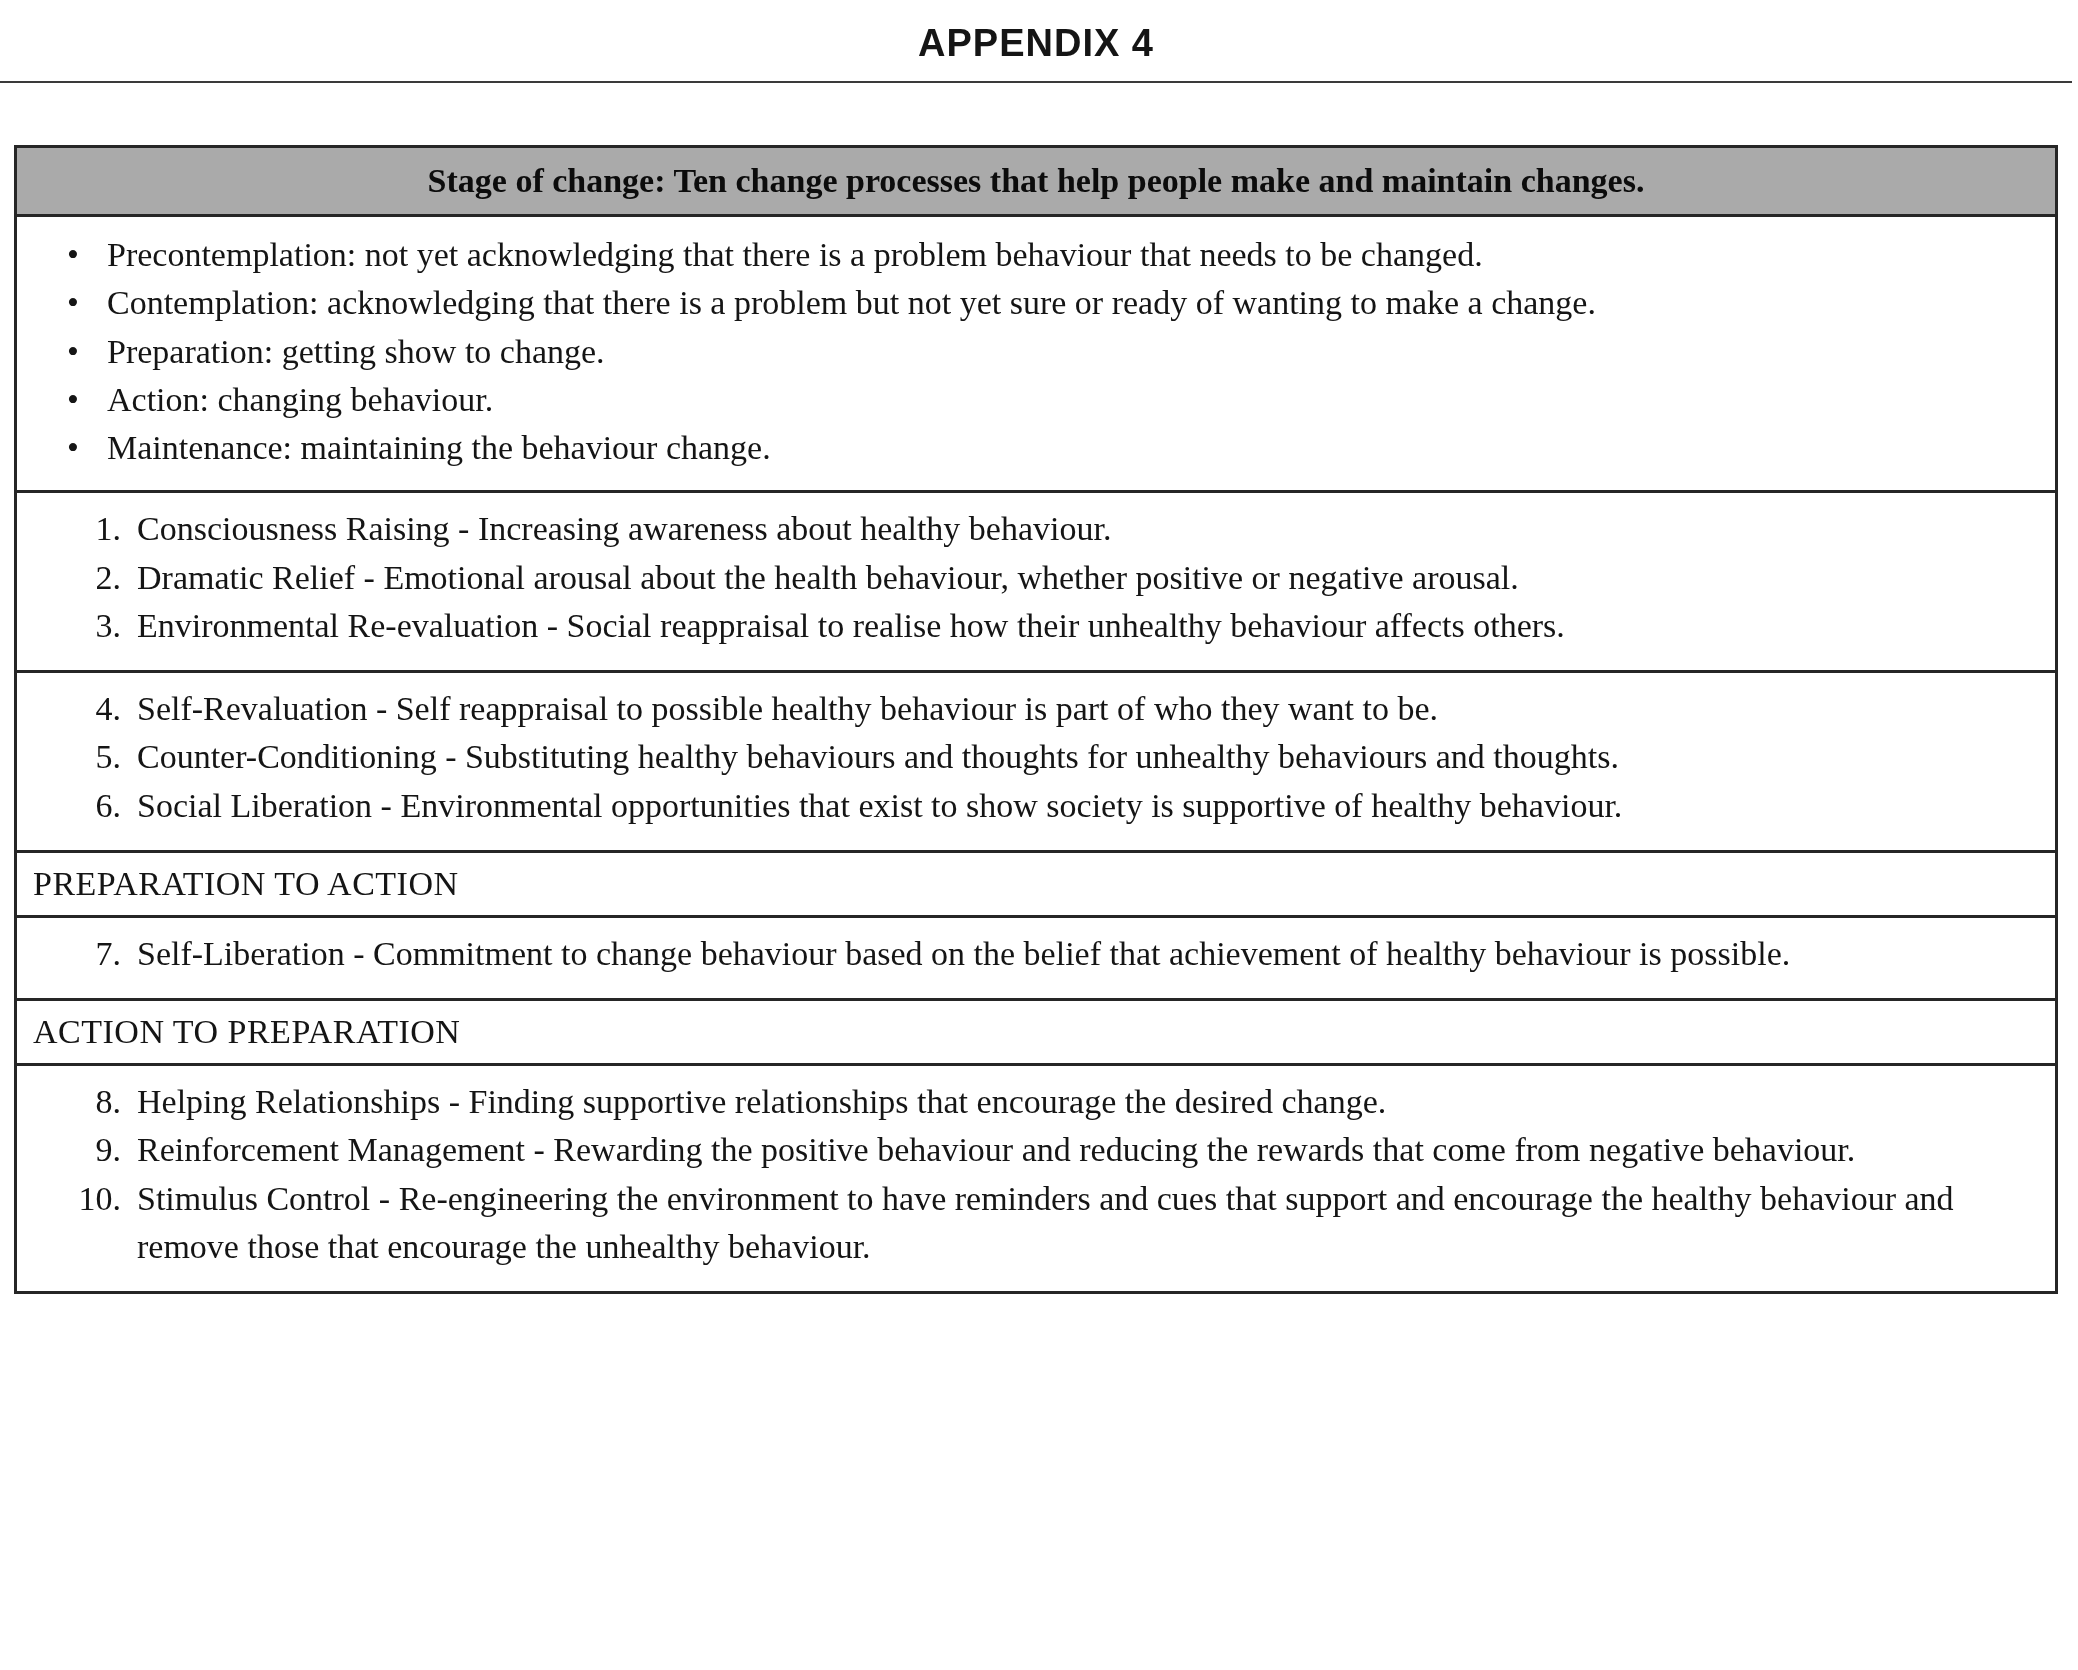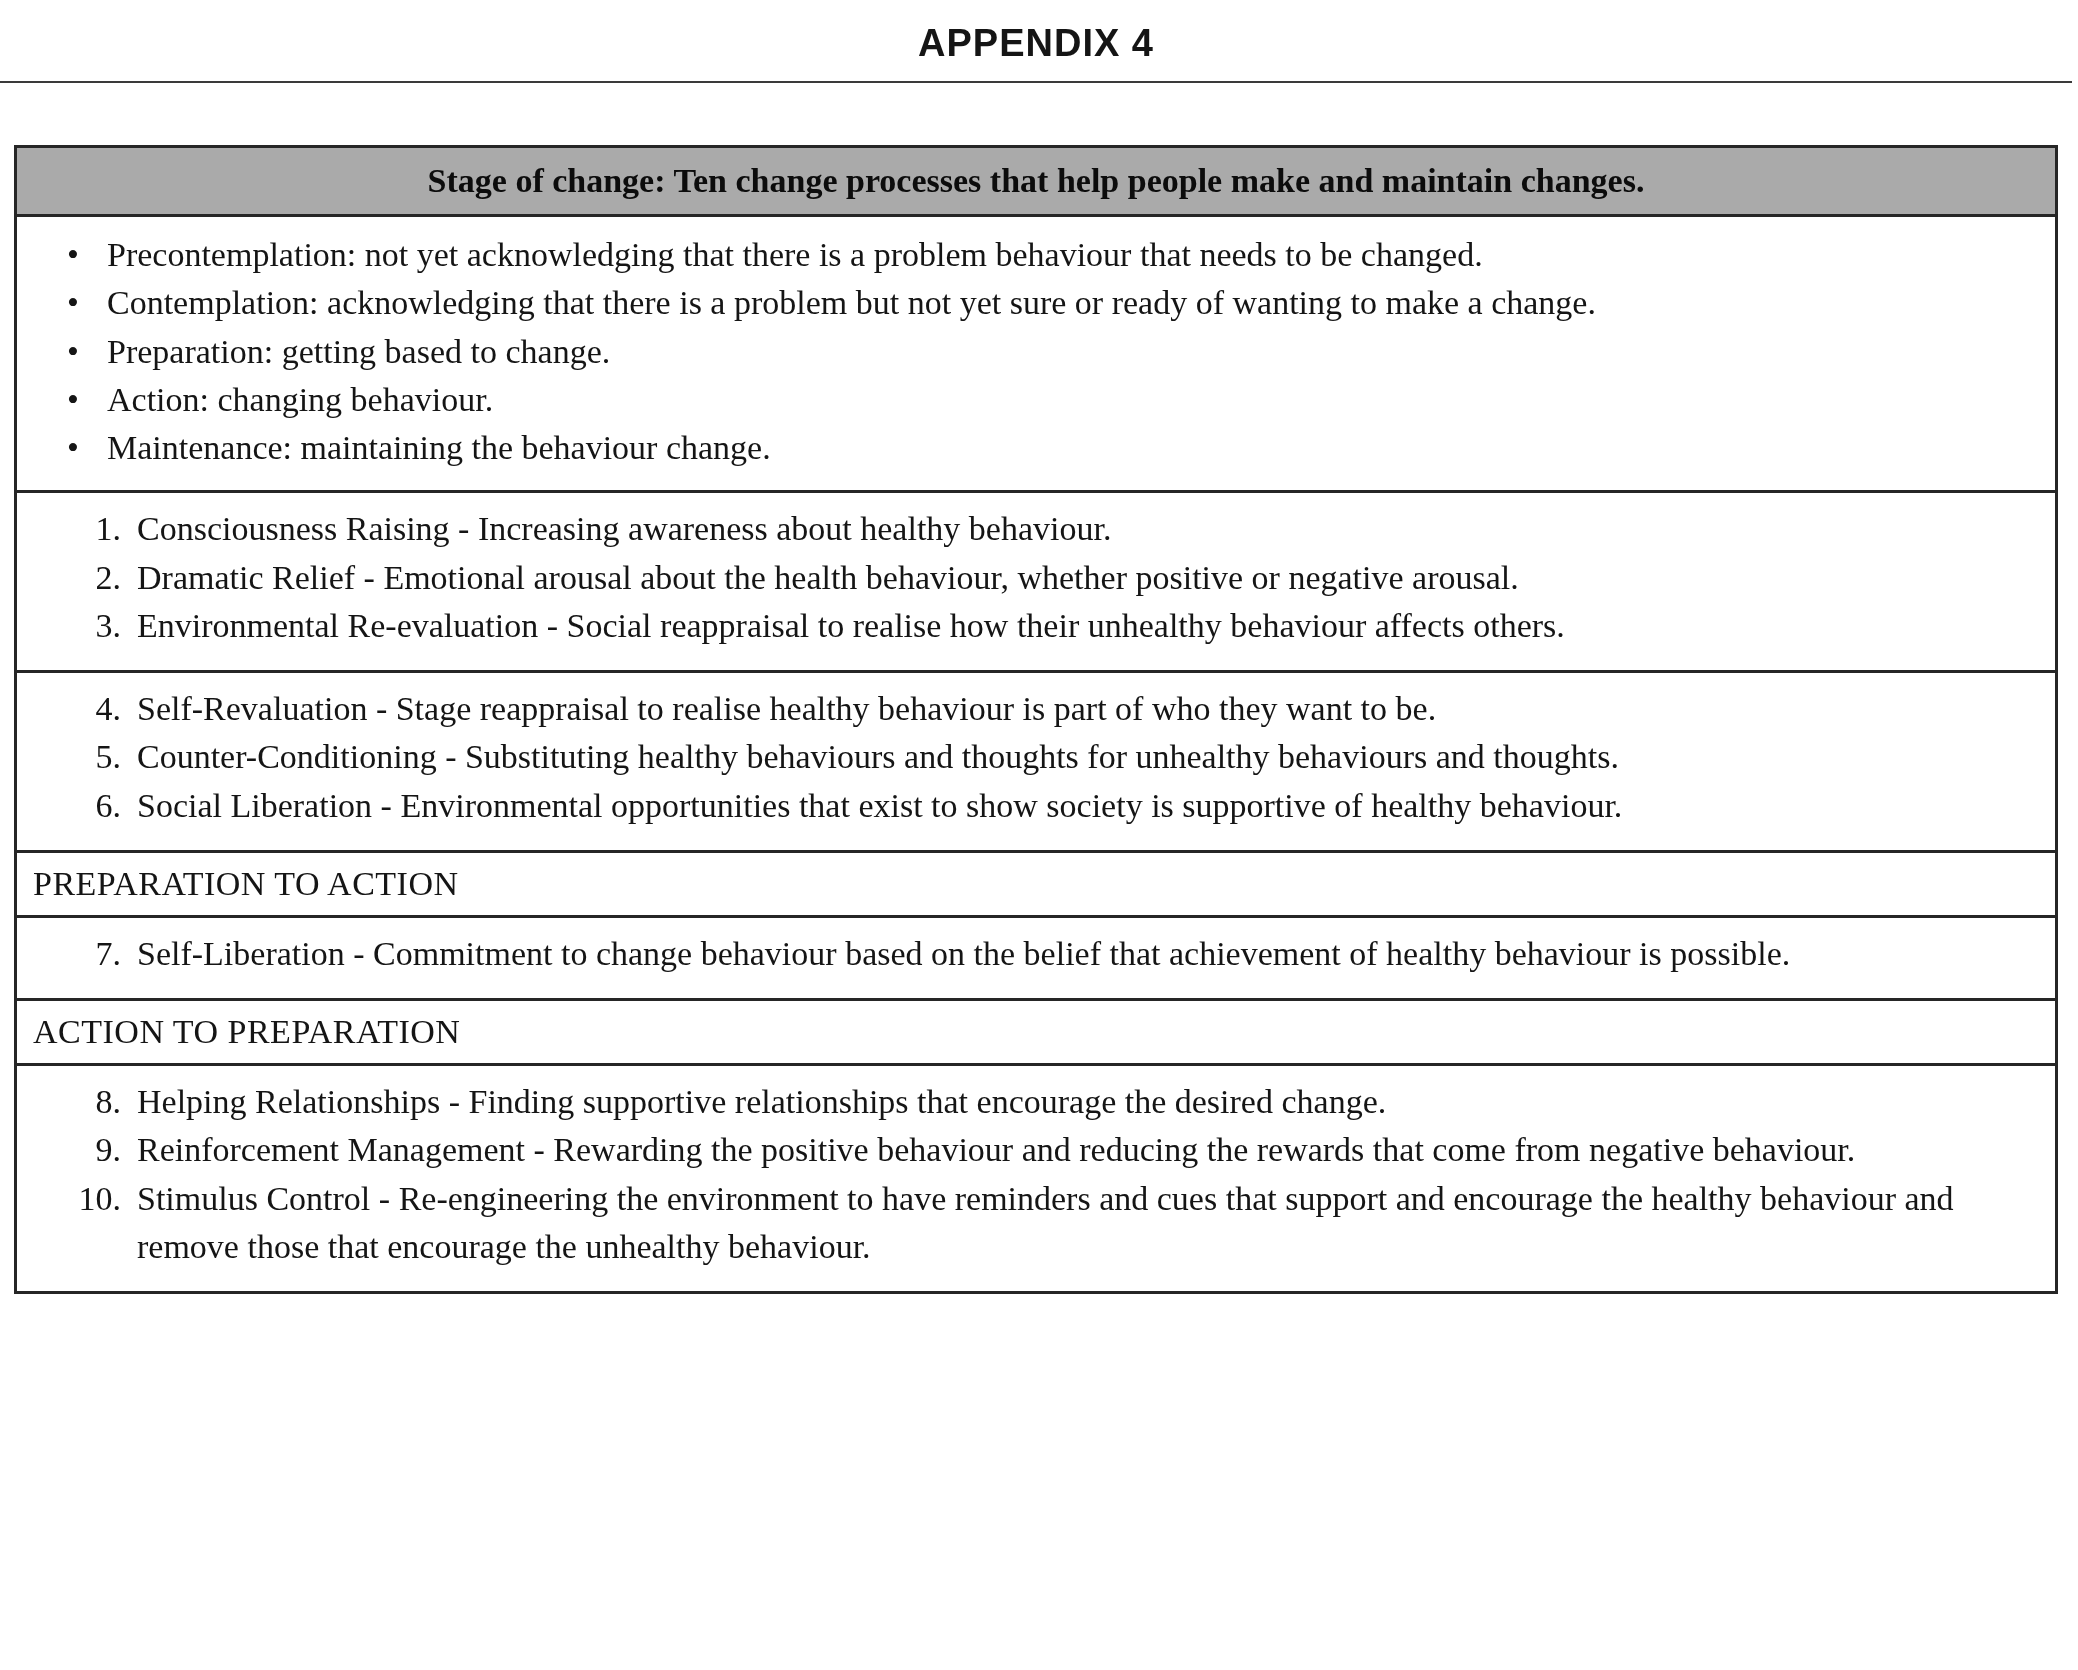--- a/index.html
+++ b/index.html
@@ -92,21 +92,21 @@
       <div class="stage-item">
         <span class="stage-bullet">•</span>
         <span class="stage-text">Precontemplation: not yet acknowledging that there is a problem behaviour that needs to be changed.</span>
       </div>
       <div class="stage-item">
         <span class="stage-bullet">•</span>
         <span class="stage-text">Contemplation: acknowledging that there is a problem but not yet sure or ready of wanting to make a change.</span>
       </div>
       <div class="stage-item">
         <span class="stage-bullet">•</span>
-        <span class="stage-text">Preparation: getting based to change.</span>
+        <span class="stage-text">Preparation: getting show to change.</span>
       </div>
       <div class="stage-item">
         <span class="stage-bullet">•</span>
         <span class="stage-text">Action: changing behaviour.</span>
       </div>
       <div class="stage-item">
         <span class="stage-bullet">•</span>
         <span class="stage-text">Maintenance: maintaining the behaviour change.</span>
       </div>
     </div>
@@ -124,21 +124,21 @@
       <div class="num-item">
         <span class="item-num">3.</span>
         <span class="item-text">Environmental Re-evaluation - Social reappraisal to realise how their unhealthy behaviour affects others.</span>
       </div>
     </div>
 
 
     <div class="trow items-row">
       <div class="num-item">
         <span class="item-num">4.</span>
-        <span class="item-text">Self-Revaluation - Stage reappraisal to realise healthy behaviour is part of who they want to be.</span>
+        <span class="item-text">Self-Revaluation - Self reappraisal to possible healthy behaviour is part of who they want to be.</span>
       </div>
       <div class="num-item">
         <span class="item-num">5.</span>
         <span class="item-text">Counter-Conditioning - Substituting healthy behaviours and thoughts for unhealthy behaviours and thoughts.</span>
       </div>
       <div class="num-item">
         <span class="item-num">6.</span>
         <span class="item-text">Social Liberation - Environmental opportunities that exist to show society is supportive of healthy behaviour.</span>
       </div>
     </div>

